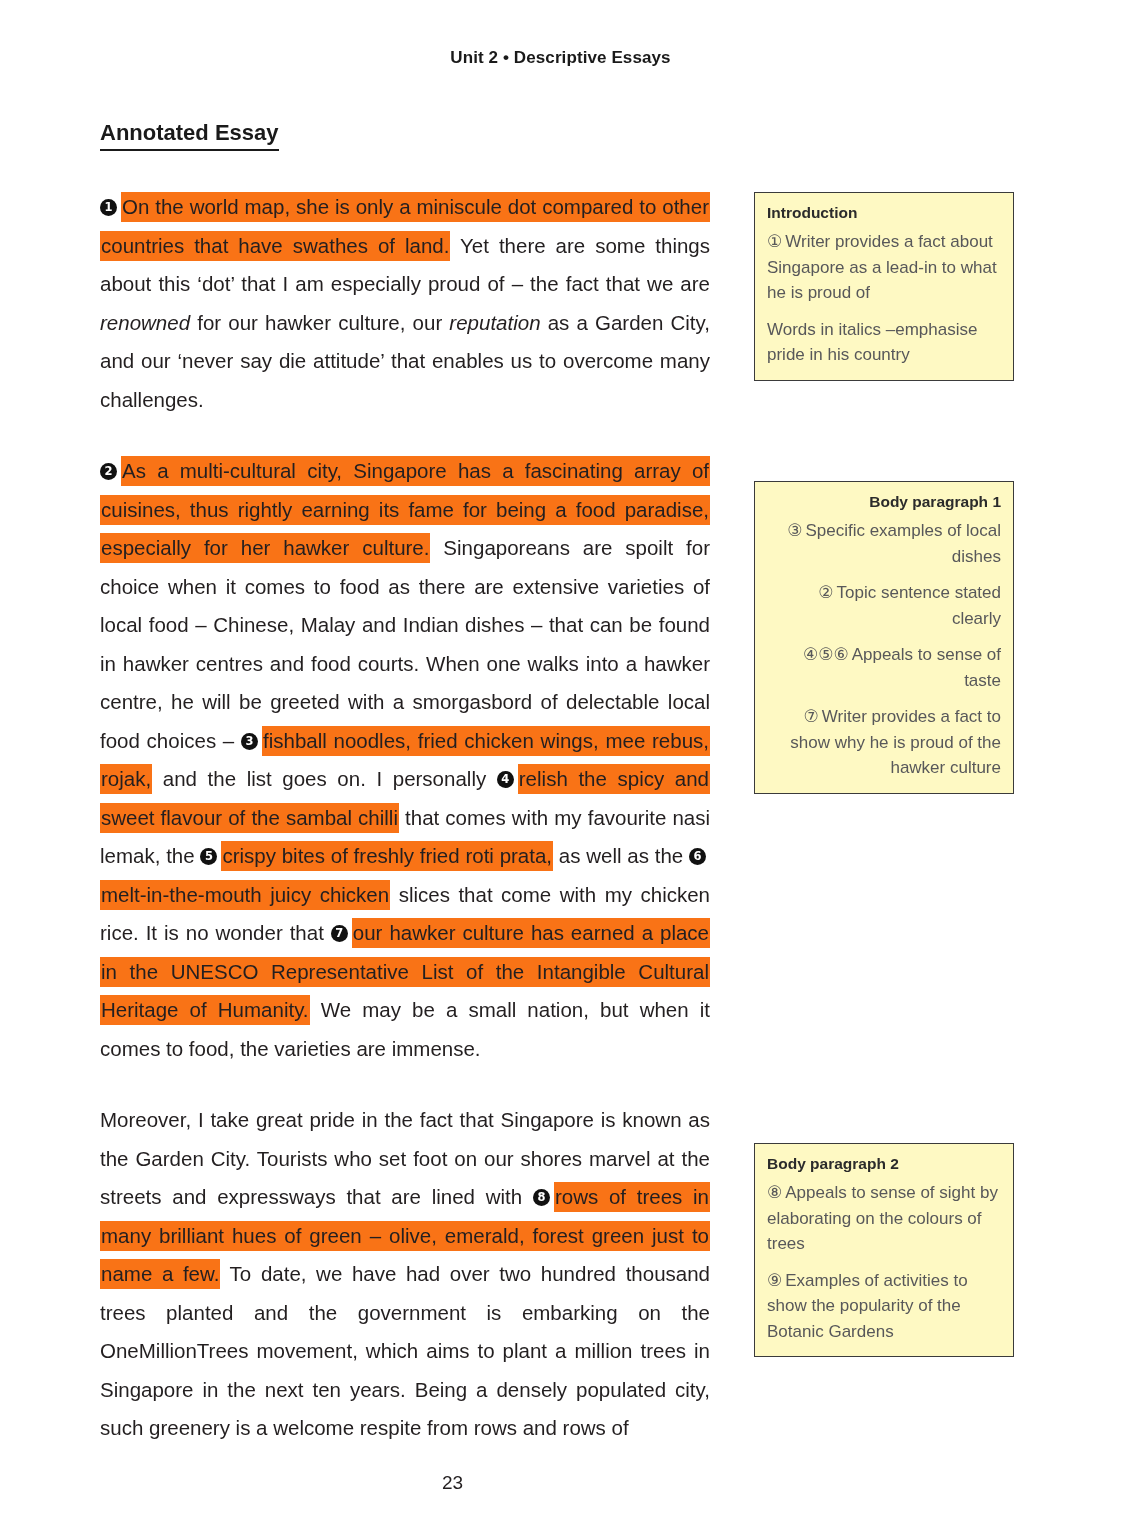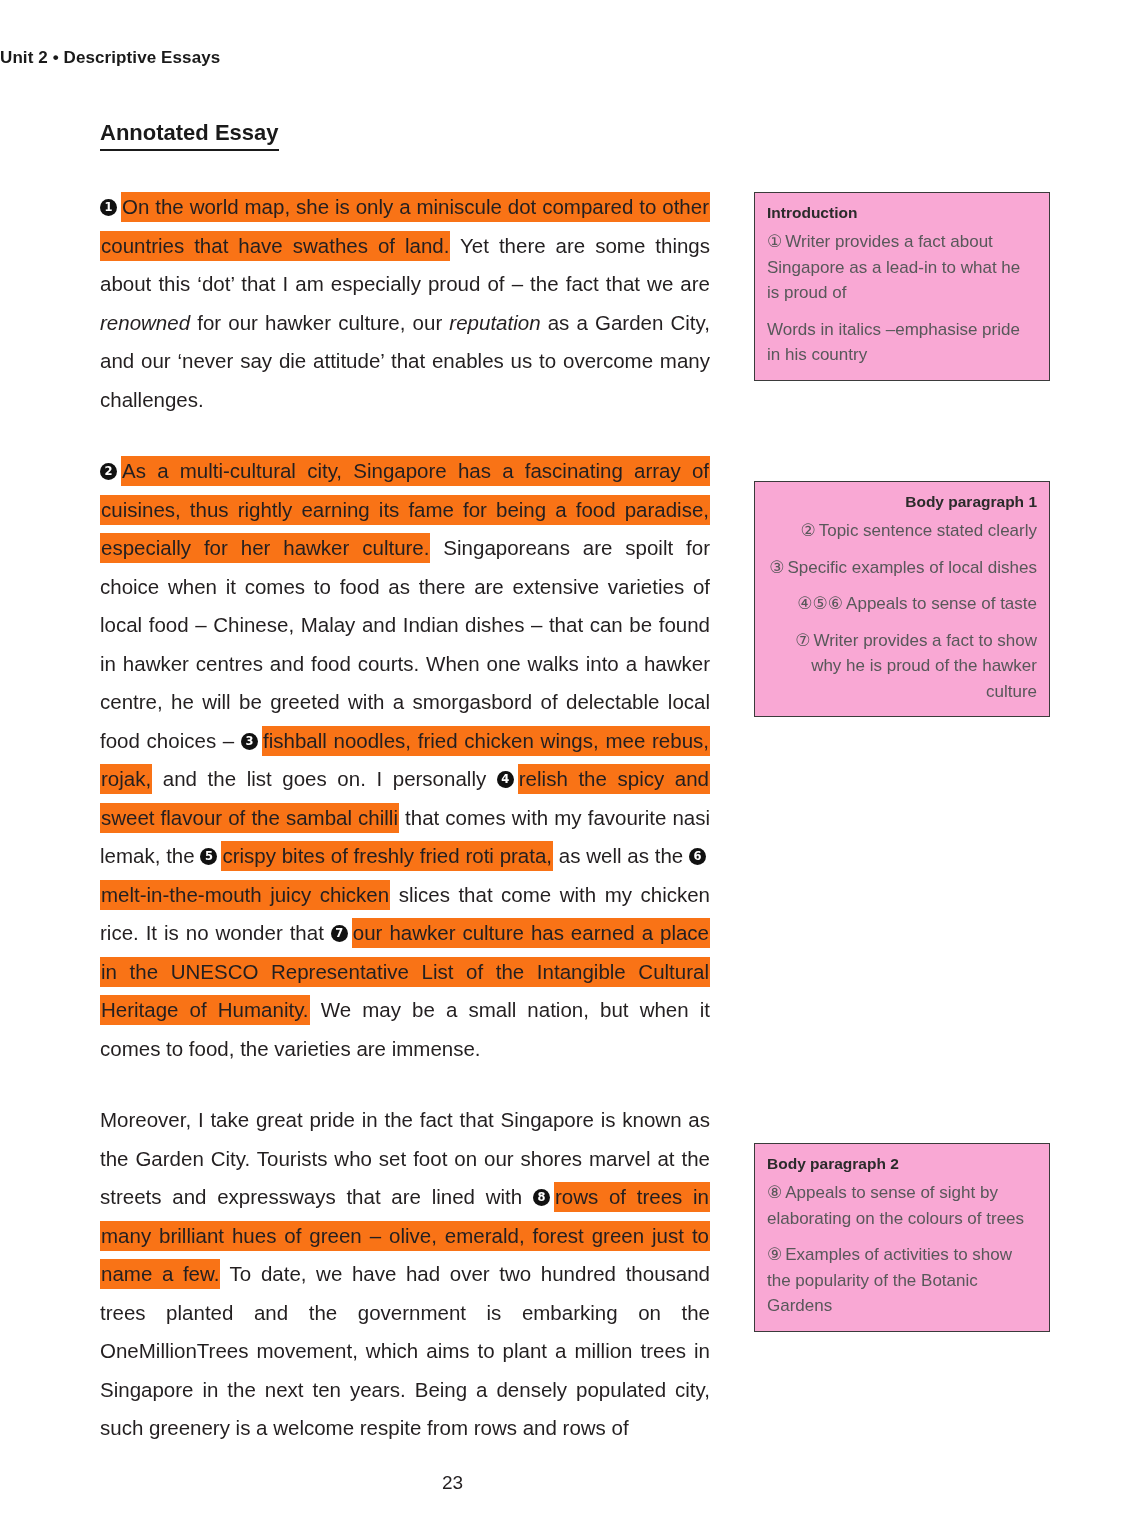--- a/index.html
+++ b/index.html
@@ -15,20 +15,21 @@
     color: #231f20;
     overflow: hidden;
   }
 
   
   .running-header {
     position: absolute;
     top: 48px;
     left: 0;
     width: 1121px;
+    text-align: center;
     font-size: 17px;
     font-weight: bold;
     letter-spacing: .1px;
     color: #1a1a1a;
   }
 
   
   .section-title {
     position: absolute;
     top: 120px;
@@ -83,23 +84,23 @@
     font-weight: bold;
     vertical-align: 3px;
     margin: 0 4px 0 0;
     font-family: "DejaVu Sans", sans-serif;
   }
 
   
   .annot-box {
     position: absolute;
     left: 754px;
-    width: 296px;
+    width: 260px;
     border: 1.5px solid #3b3b3b;
-    background: #f9a8d4;
+    background: #fef9c3;
     padding: 10px 12px 12px 12px;
     box-sizing: border-box;
   }
   .annot-title {
     font-size: 15.5px;
     font-weight: bold;
     color: #2b2b2b;
     margin: 0 0 7px 0;
     line-height: 1.25;
   }
@@ -156,22 +157,22 @@
 </div>
 
 <div class="annot-box" id="annot-introduction">
   <div class="annot-title">Introduction</div>
   <p class="annot-note"><span class="cmark">①</span><span>Writer provides a fact about Singapore as a lead-in to what he is proud of</span></p>
   <p class="annot-note"><span>Words in italics –emphasise pride in his country</span></p>
 </div>
 
 <div class="annot-box" id="annot-body-1">
   <div class="annot-title">Body paragraph 1</div>
+  <p class="annot-note"><span class="cmark">③</span><span>Specific examples of local dishes</span></p>
   <p class="annot-note"><span class="cmark">②</span><span>Topic sentence stated clearly</span></p>
-  <p class="annot-note"><span class="cmark">③</span><span>Specific examples of local dishes</span></p>
   <p class="annot-note"><span class="cmark">④⑤⑥</span><span>Appeals to sense of taste</span></p>
   <p class="annot-note"><span class="cmark">⑦</span><span>Writer provides a fact to show why he is proud of the hawker culture</span></p>
 </div>
 
 <div class="annot-box" id="annot-body-2">
   <div class="annot-title">Body paragraph 2</div>
   <p class="annot-note"><span class="cmark">⑧</span><span>Appeals to sense of sight by elaborating on the colours of trees</span></p>
   <p class="annot-note"><span class="cmark">⑨</span><span>Examples of activities to show the popularity of the Botanic Gardens</span></p>
 </div>
 

